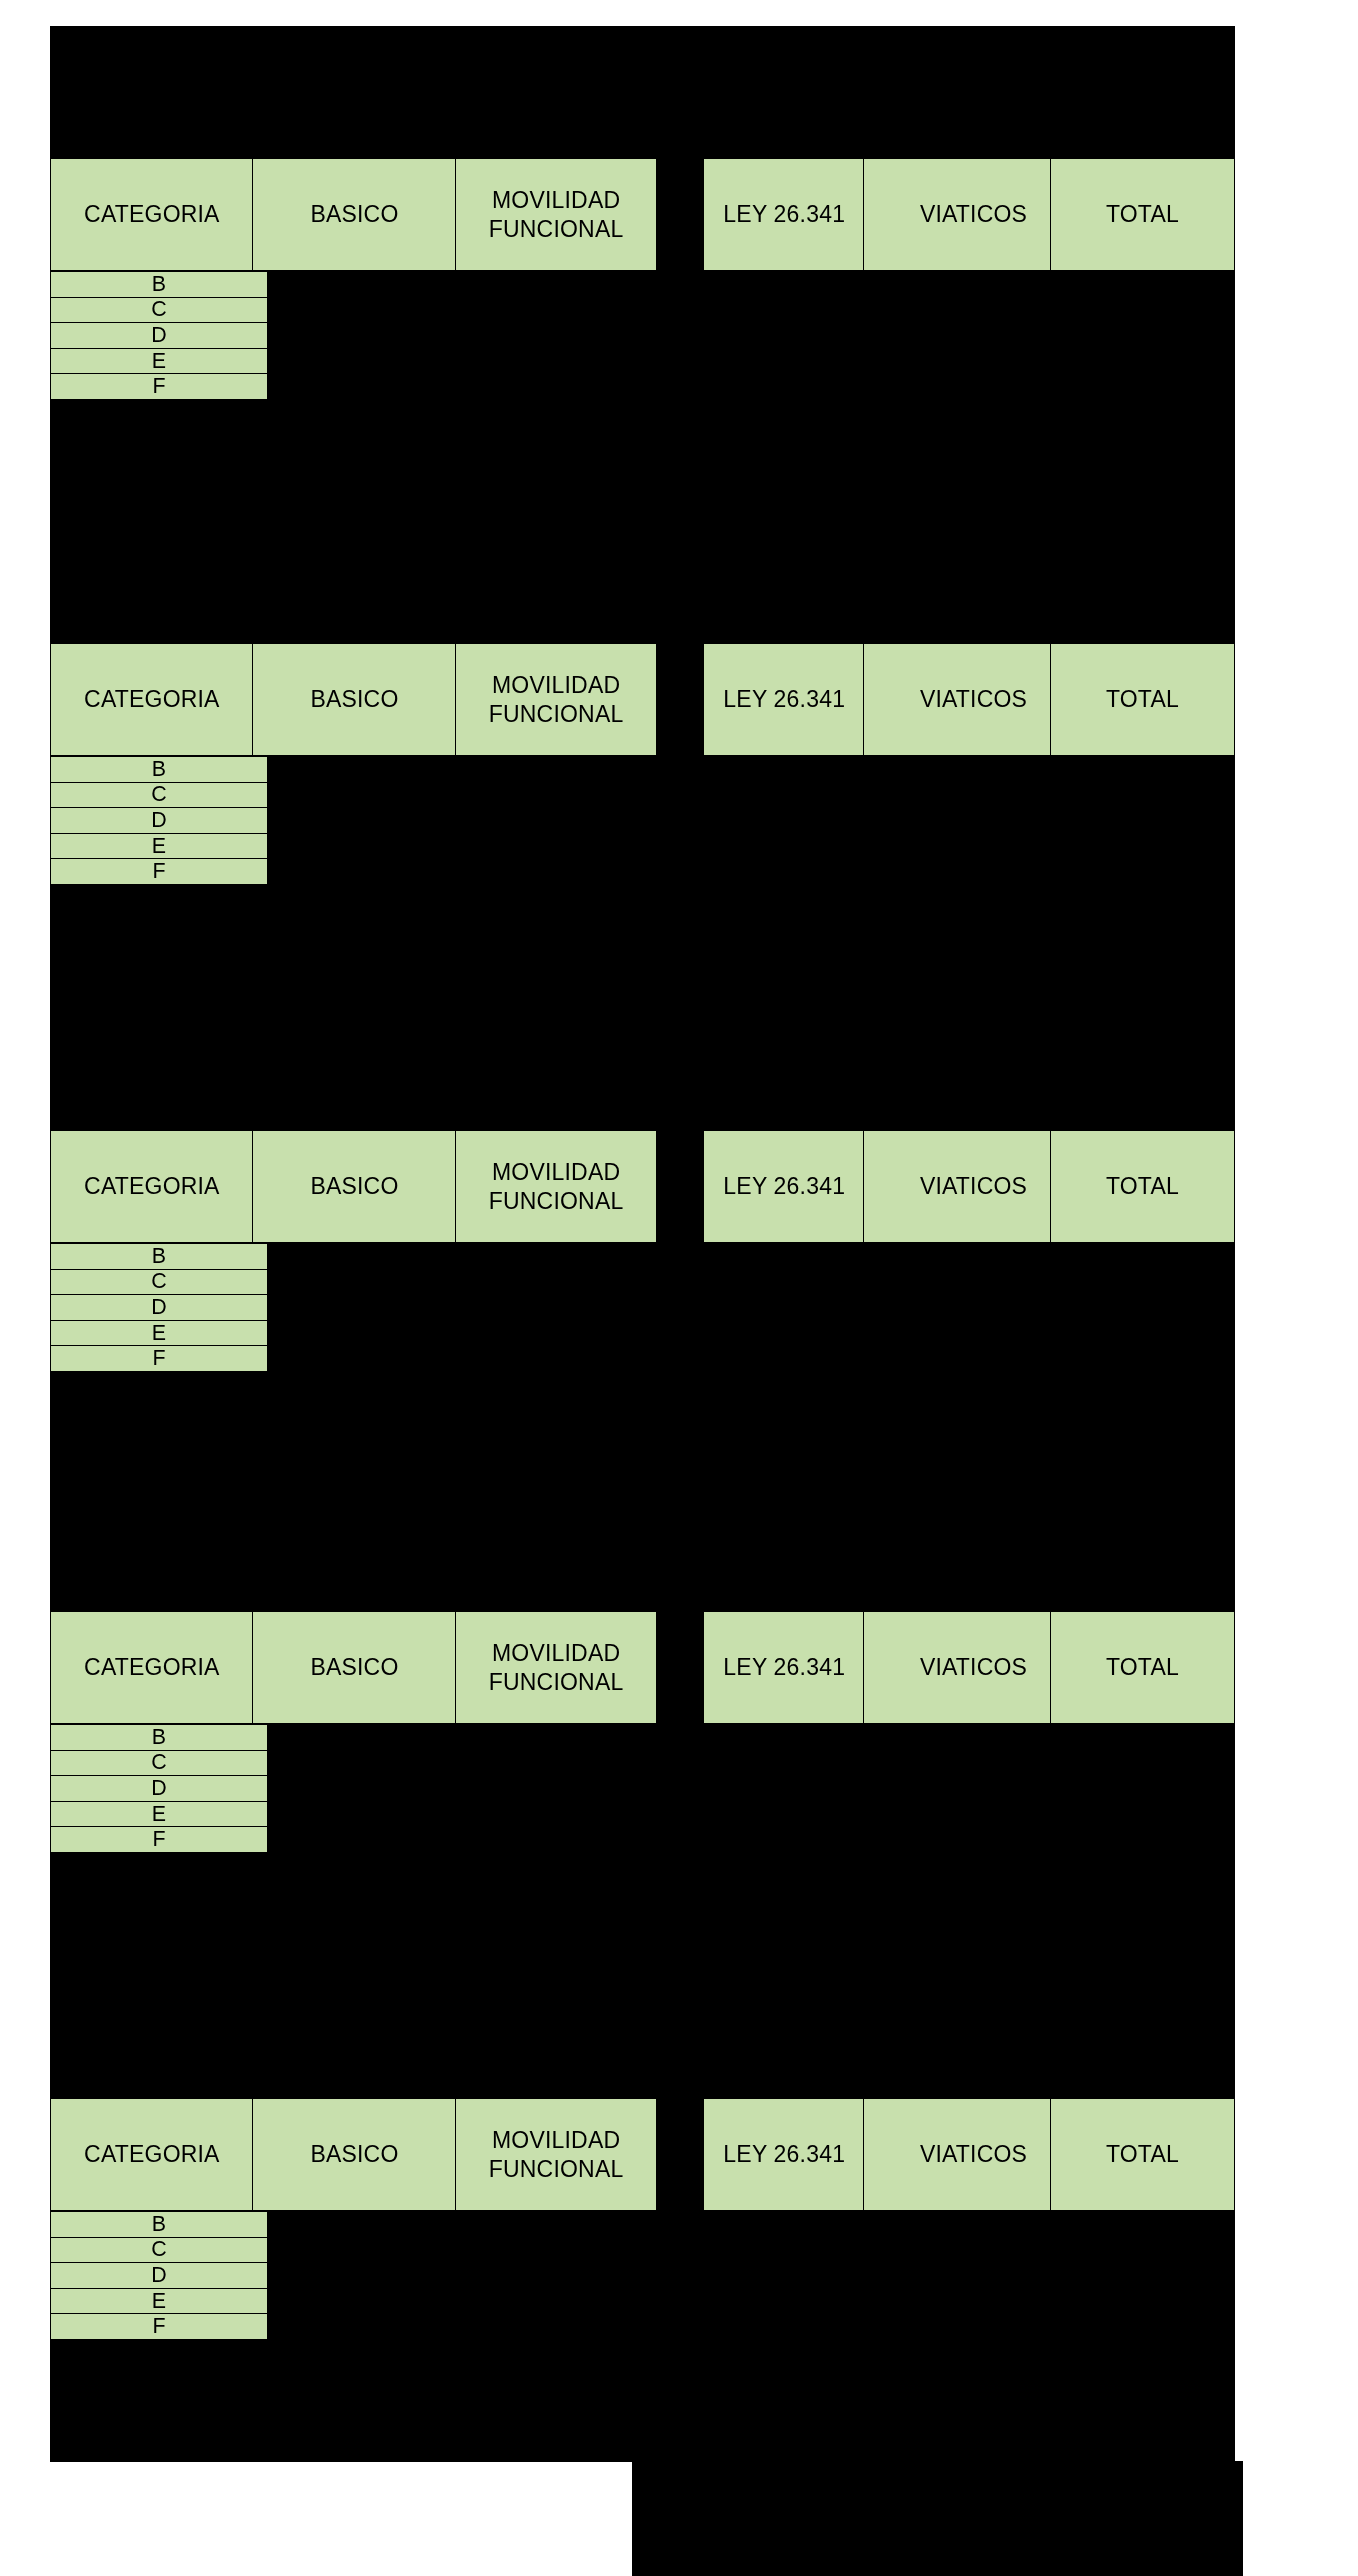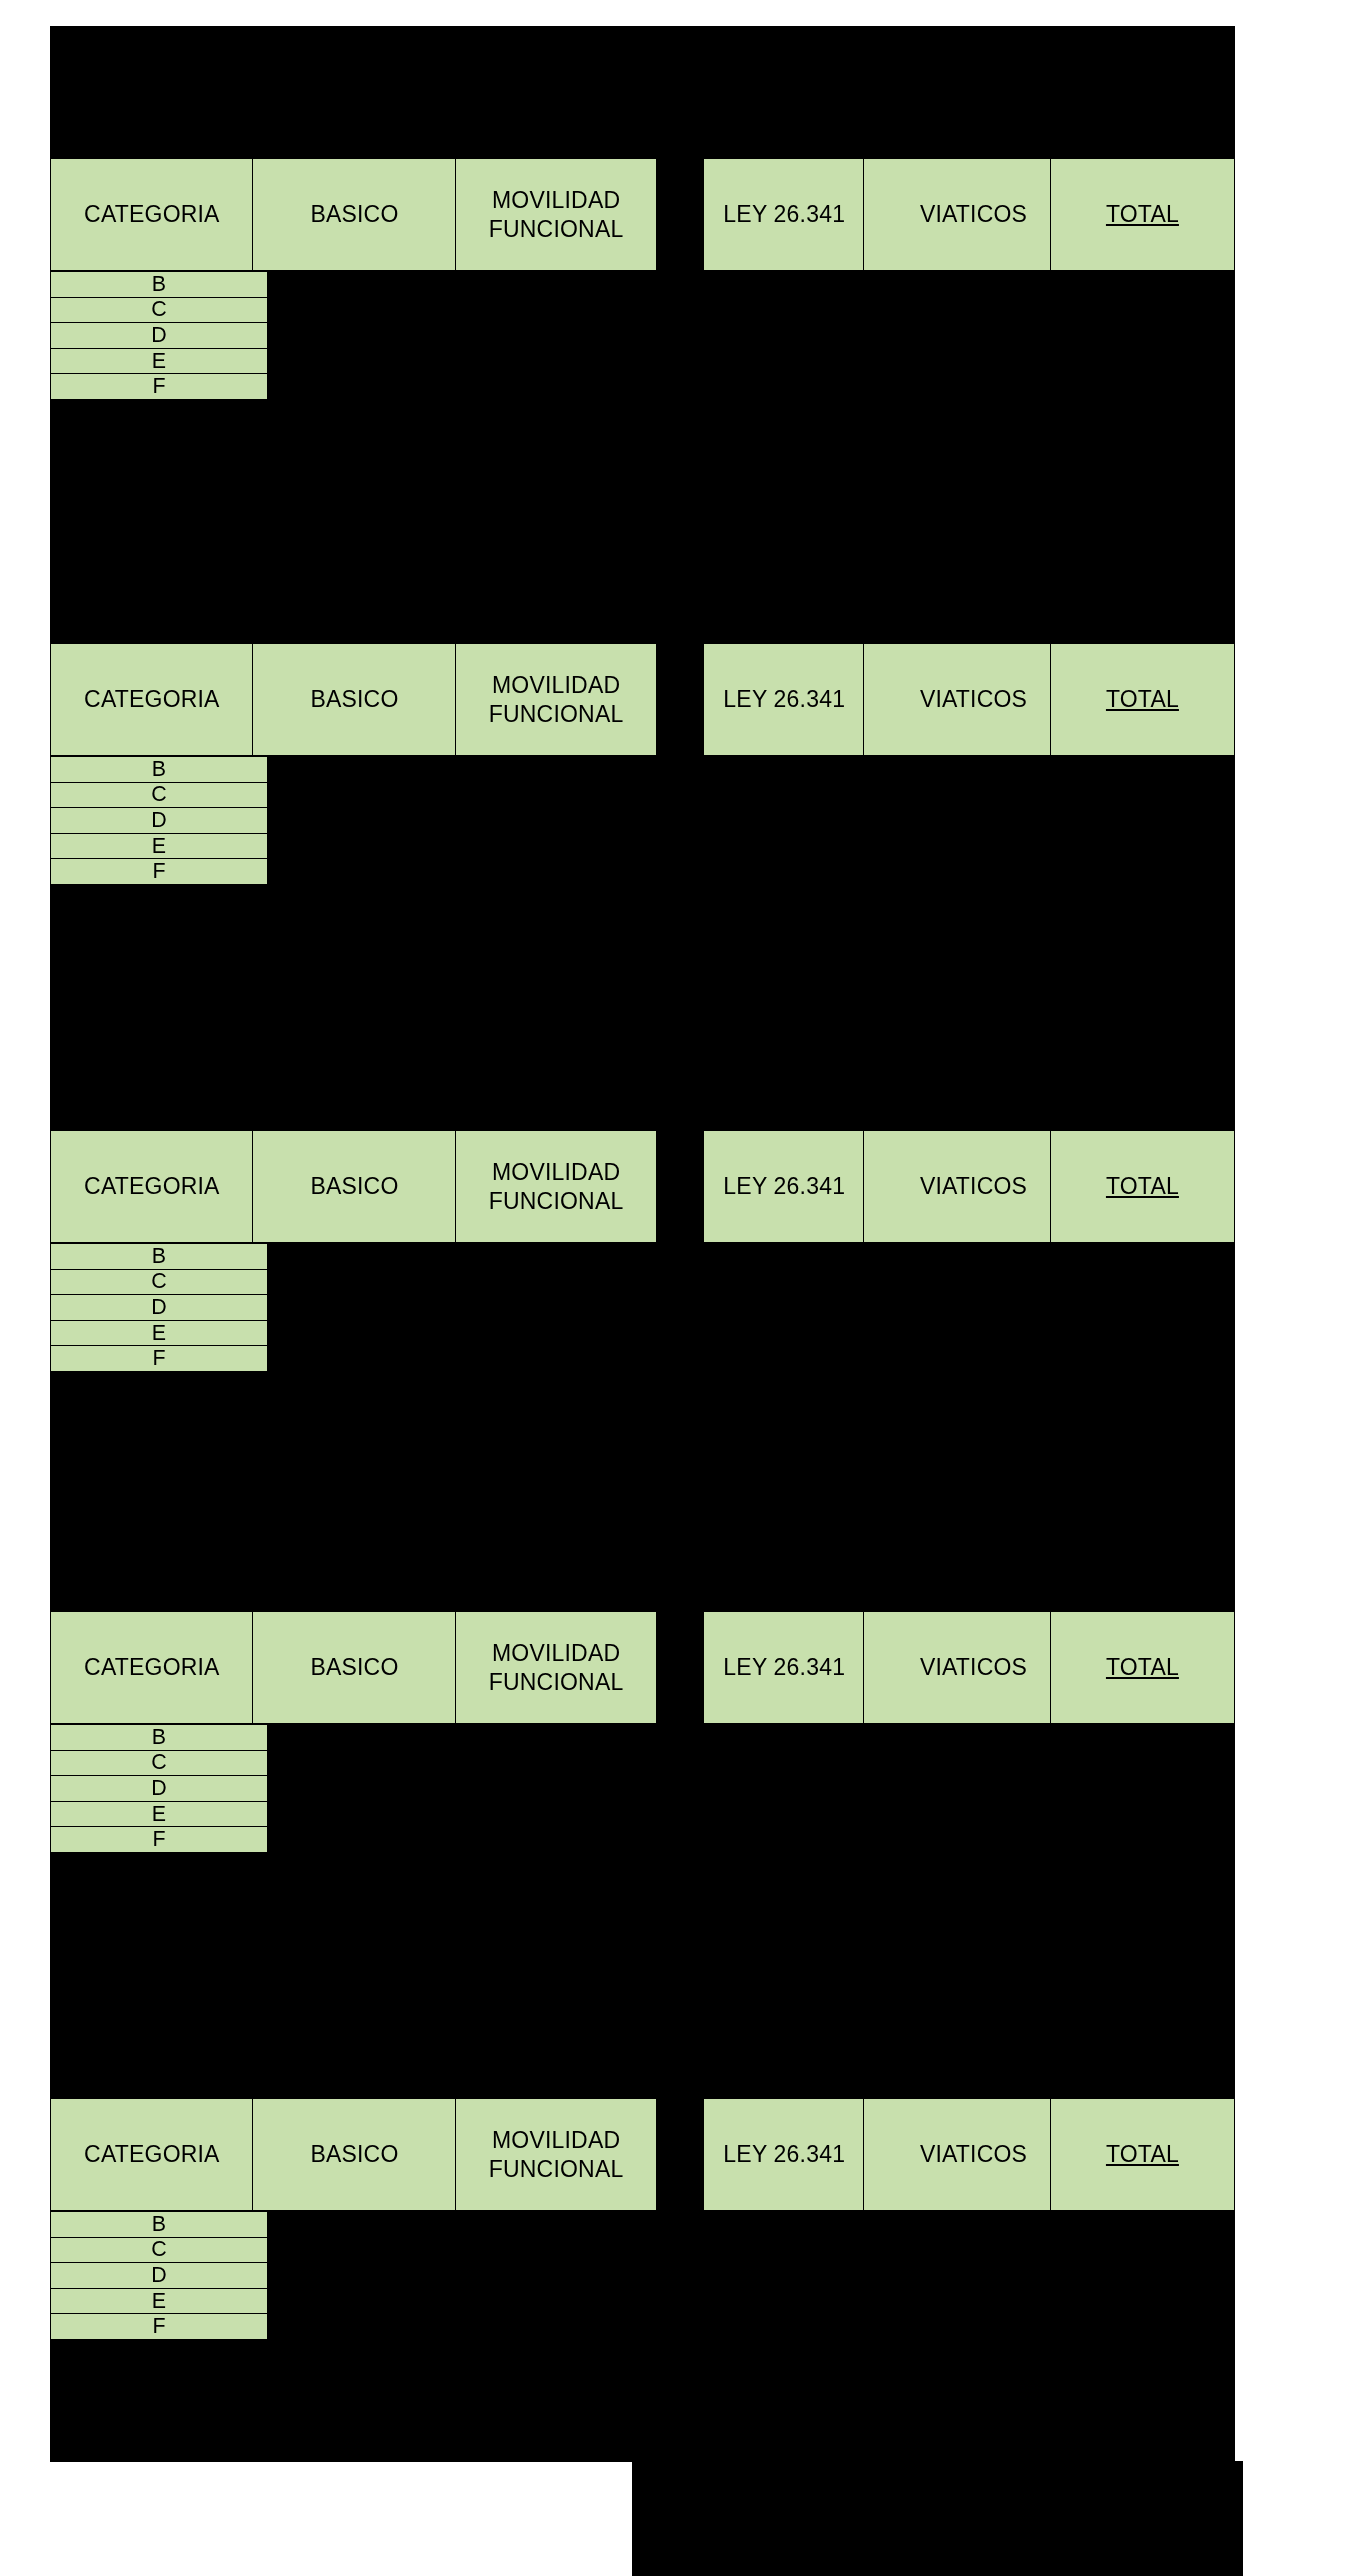--- a/index.html
+++ b/index.html
@@ -43,21 +43,21 @@
     letter-spacing:0.2px;
     margin-right:-1.7px;
   }
   .hdr-cell:last-child{margin-right:0;}
 
   .c-categoria{width:218px;}
   .c-basico{width:219px;}
   .c-movilidad{width:216px;}
   .c-ley{width:173px;margin-left:48px;}
   .c-viaticos{width:199px;padding-left:32px;}
-  .c-total{width:198px;text-decoration:underline;}
+  .c-total{width:198px;}
 
   .data-rows{
     width:218px;
   }
   .data-row{
     width:218px;
     height:26.5px;
     background:#c8e0ad;
     border:1.7px solid #000000;
     border-top-width:0.9px;

